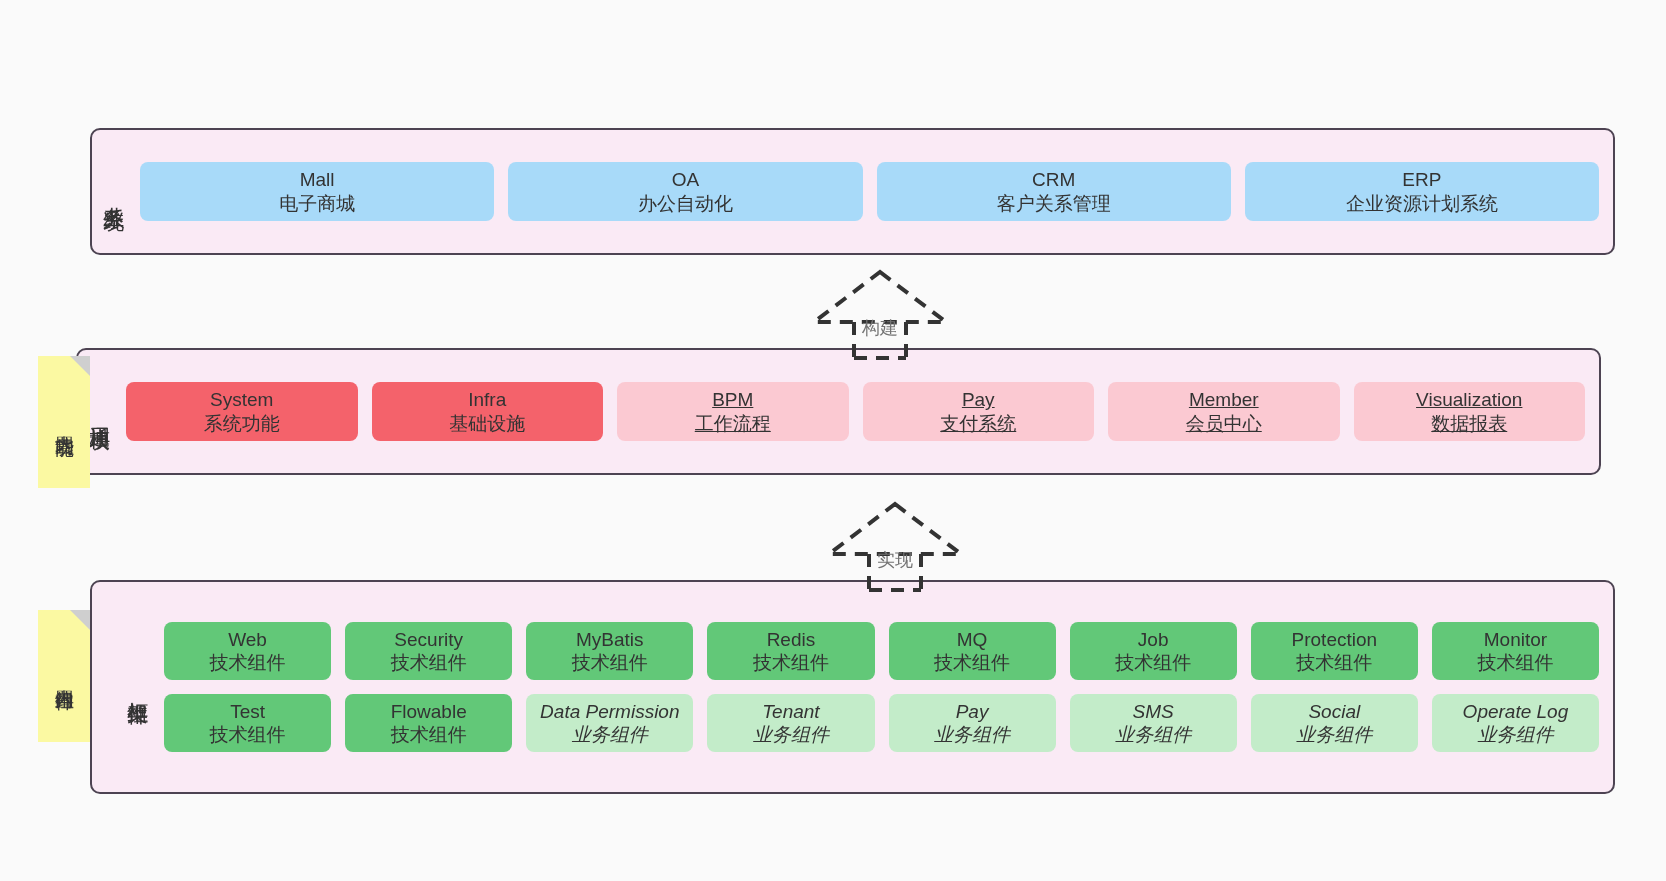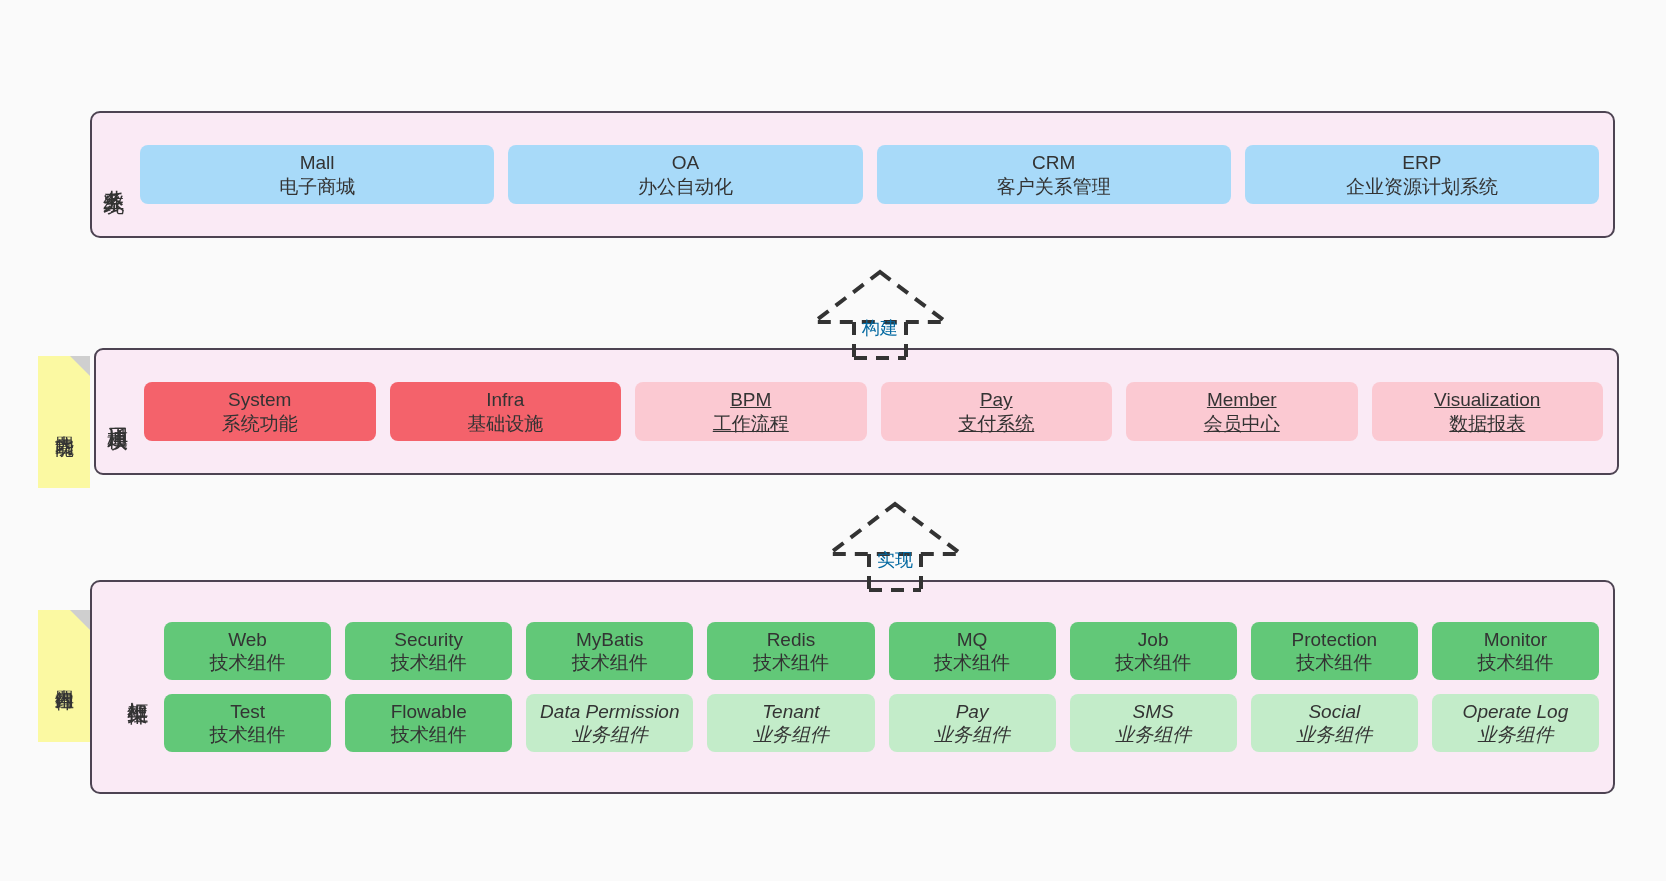--- a/index.html
+++ b/index.html
@@ -116,30 +116,30 @@
     z-index: 4;
   }
   .connector svg { display: block; overflow: visible; }
   .connector .conn-label {
     position: absolute;
     left: 0;
     top: 0;
     width: 100%;
     text-align: center;
     font-size: 18px;
-    color: #0369a1;
+    color: #737373;
     pointer-events: none;
   }
 </style>
 </head>
 <body>
 
 <div id="canvas">
 
-  <div class="layer" id="layer-0" style="left:90px; top:111px; width:1525px; height:127px;">
+  <div class="layer" id="layer-0" style="left:90px; top:128px; width:1525px; height:127px;">
     <div class="layer-title">业务系统</div>
     <div class="layer-body">
       <div class="row">
         <div class="card c-blue">
           <span class="name">Mall</span>
           <span class="sub">电子商城</span>
         </div>
         <div class="card c-blue">
           <span class="name">OA</span>
           <span class="sub">办公自动化</span>
@@ -166,21 +166,21 @@
       <line x1="54" y1="90" x2="106" y2="90" stroke="#333333" stroke-width="4" stroke-dasharray="13 9"></line>
     </svg>
     <div class="conn-label" style="top:48px;">构建</div>
   </div>
 
   <div class="sticky" style="left:38px; top:356px; width:52px; height:132px;">
     <span class="fold"></span>
     <span>内置功能</span>
   </div>
 
-  <div class="layer" id="layer-1" style="left:94px; top:348px; width:1525px; height:127px;border-radius:9px;">
+  <div class="layer" id="layer-1" style="left:76px; top:348px; width:1525px; height:127px;">
     <div class="layer-title">通用模块</div>
     <div class="layer-body">
       <div class="row">
         <div class="card c-red">
           <span class="name">System</span>
           <span class="sub">系统功能</span>
         </div>
         <div class="card c-red">
           <span class="name">Infra</span>
           <span class="sub">基础设施</span>

